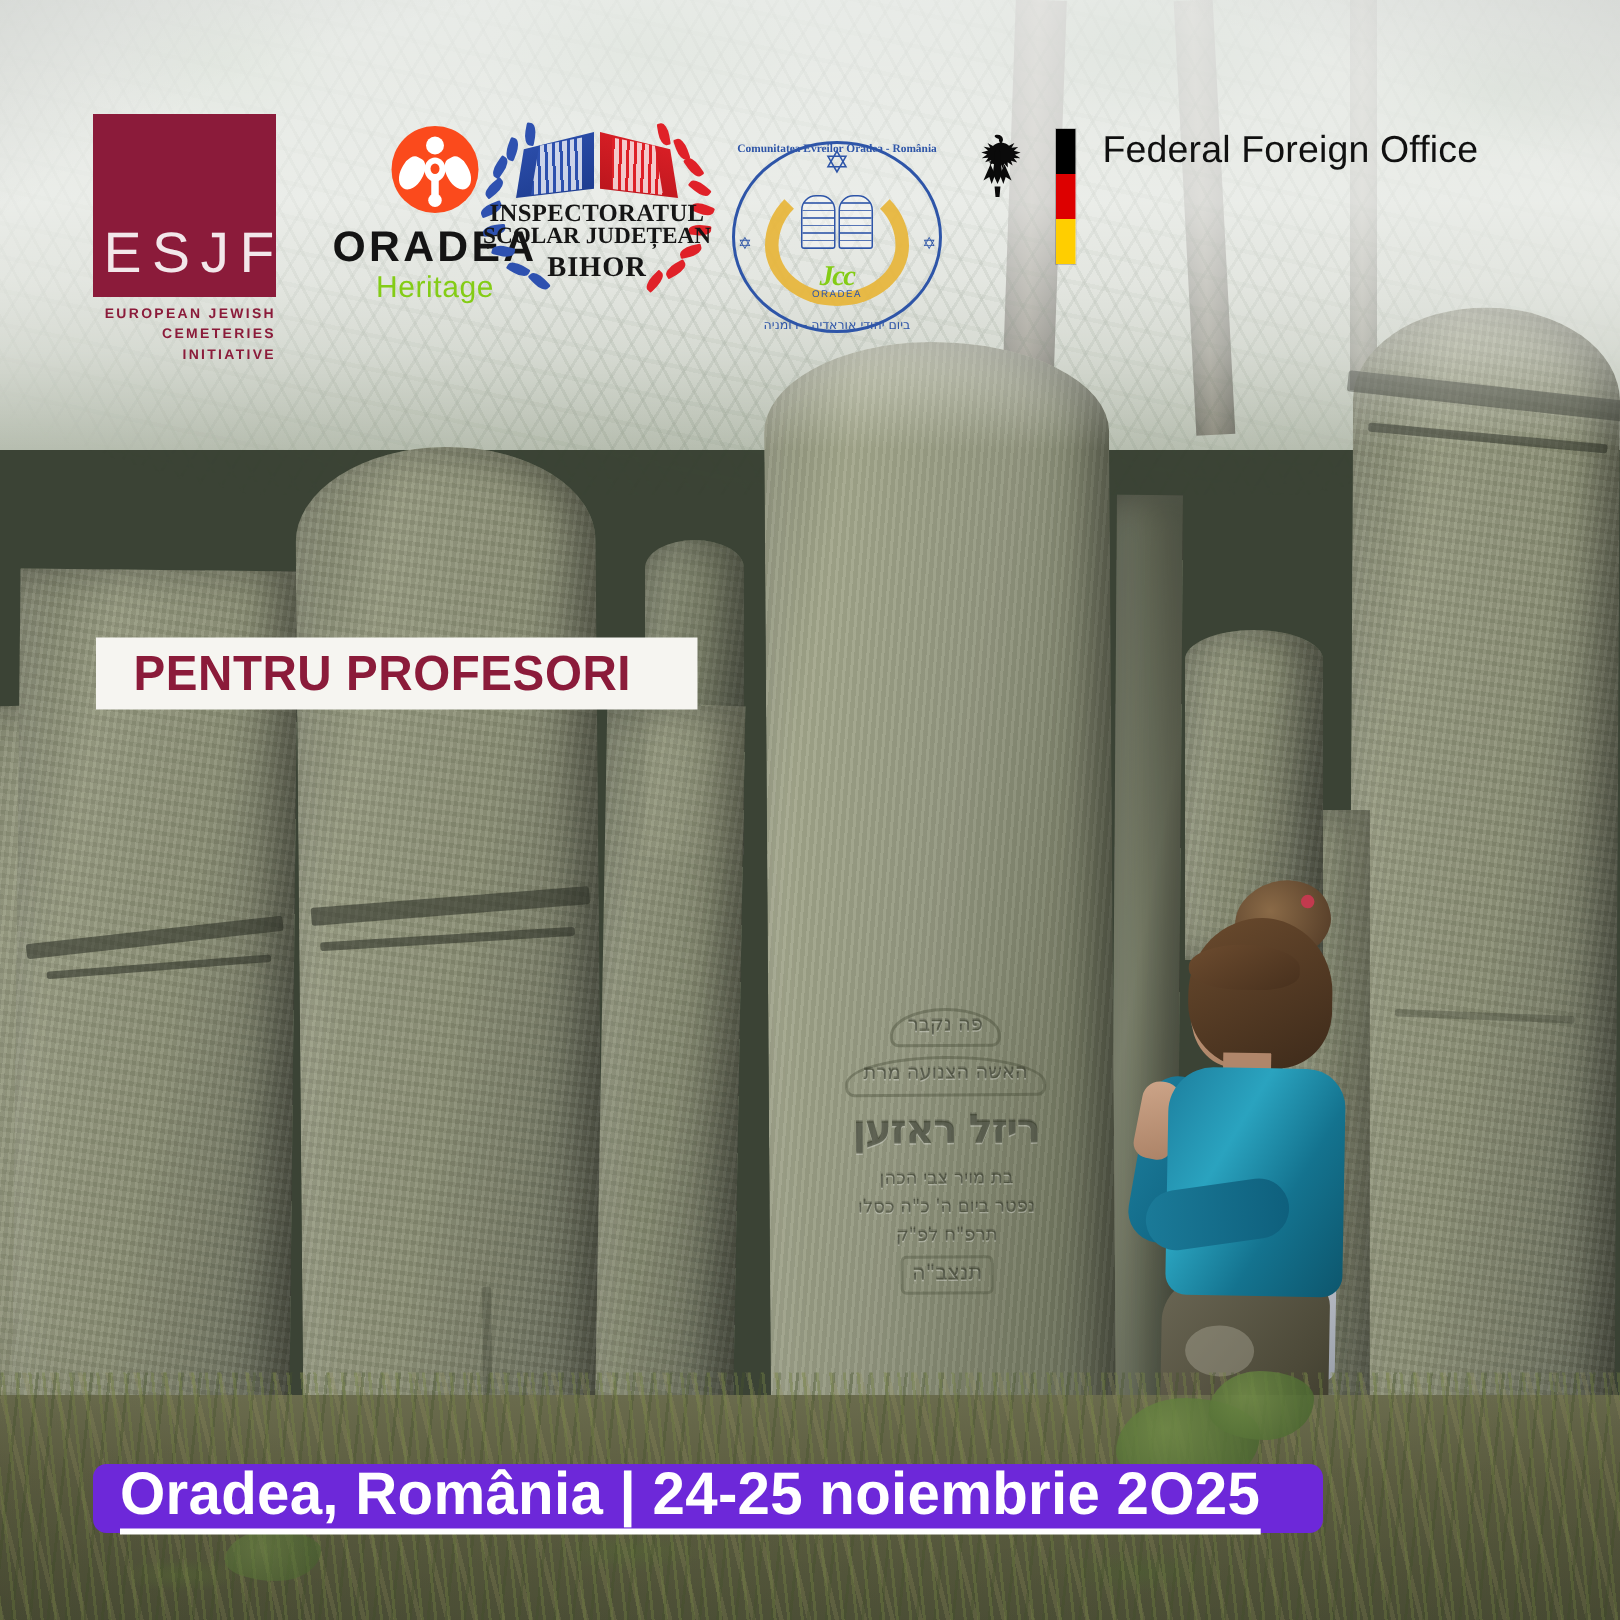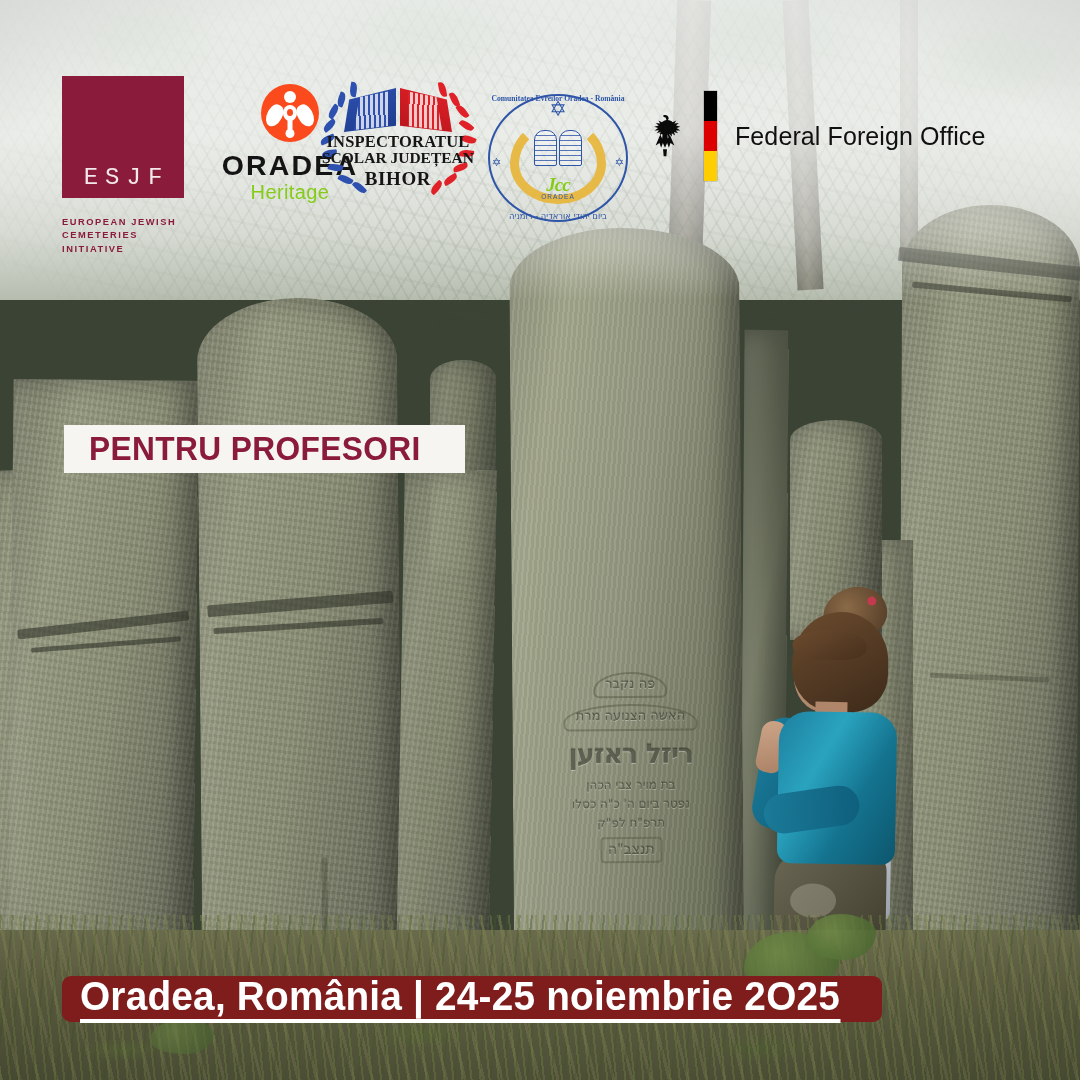--- a/index.html
+++ b/index.html
@@ -146,23 +146,23 @@
            background:rgba(190,186,168,.35); }
   .p-boot{ position:absolute; left:66px; top:356px; width:56px; height:34px; border-radius:6px 10px 10px 6px;
            background:linear-gradient(120deg,#4a3e3a,#2c2522); }
 
   
   .logos{ position:absolute; left:0; top:60px; width:1080px; height:150px; }
 
   .esjf{ position:absolute; left:62px; top:16px; width:122px; }
   .esjf-sq{ position:relative; width:122px; height:122px; background:#8b1b3a; }
   .esjf-mark{ position:absolute; left:0; right:0; bottom:7px; text-align:center; color:#f2e7ea;
-              font-family:Liberation Mono, monospace; font-size:24px; letter-spacing:7px; text-indent:7px;margin-top:37px; }
-  .esjf-sub{ margin-top:18px; color:#8b1b3a; font-size:9.3px; font-weight:bold; letter-spacing:1.55px;
-             line-height:1.45; text-align:left; white-space:pre-line; }
+              font-family:Liberation Sans, sans-serif; font-size:38px; letter-spacing:7px; text-indent:7px;margin-top:37px; }
+  .esjf-sub{ margin-top:5px; color:#8b1b3a; font-size:9.3px; font-weight:bold; letter-spacing:1.55px;
+             line-height:1.45; text-align:right; white-space:pre-line; }
 
   .oradea{ position:absolute; left:210px; top:24px; width:160px; text-align:center; }
   .oradea-badge{ width:58px; height:58px; border-radius:50%; background:#fb4a1c; margin:0 auto; position:relative; }
   .ob-dot{ position:absolute; left:50%; top:7px; transform:translateX(-50%); width:12px; height:12px;
            border-radius:50%; background:#fff; }
   .ob-petal{ position:absolute; top:20px; width:15px; height:23px; border-radius:50% 50% 60% 60%; background:#fff; }
   .ob-l{ left:6px; transform:rotate(28deg); }
   .ob-r{ right:6px; transform:rotate(-28deg); }
   .ob-core{ position:absolute; left:50%; top:21px; transform:translateX(-50%); width:14px; height:16px;
             border-radius:50%; background:#fff; }
@@ -208,21 +208,21 @@
   .cer-jcc{ position:absolute; left:50%; top:80px; transform:translateX(-50%); color:#84cc16;
             font-family:"Liberation Serif", serif; font-size:19px; font-style:italic; font-weight:bold; letter-spacing:-1px; }
   .cer-jccsub{ position:absolute; left:50%; top:99px; transform:translateX(-50%); color:#2e55a8; font-size:6.5px;
                letter-spacing:1px; }
   .cer-smstar{ position:absolute; color:#2e55a8; font-size:11px; }
   .cer-top{ position:absolute; left:0; right:0; top:0; text-align:center; color:#2e55a8; font-size:7.6px;
             font-family:"Liberation Serif", serif; font-weight:bold; }
   .cer-bot{ position:absolute; left:0; right:0; bottom:1px; text-align:center; color:#2e55a8; font-size:8.4px;
             font-family:"DejaVu Sans", sans-serif; direction:rtl; }
 
-  .ffo{ position:absolute; left:640px; top:26px; height:100px; display:flex; align-items:center; }
+  .ffo{ position:absolute; left:640px; top:26px; height:100px; display:flex; }
   .ffo-eagle{ width:50px; height:50px; margin-right:14px; }
   .ffo-flag{ width:13px; height:90px; display:flex; flex-direction:column;
              box-shadow:0 0 0 .5px rgba(0,0,0,.25); }
   .ffo-flag i{ display:block; flex:1; }
   .ffo-label{ margin-left:18px; font-size:25px; color:#101010; letter-spacing:.1px; white-space:nowrap; }
 
   
   .title-wrap{ position:absolute; left:64px; top:270px; }
   .title-line{
     display:block; width:max-content; background:#8b1b3a; color:#ffffff;
@@ -235,21 +235,21 @@
     position:absolute; left:64px; top:425px; width:401px; height:48px;
     background:#f6f5f1; display:flex; align-items:center;
   }
   .sub-band span{
     color:#8b1b3a; font-weight:bold; font-size:33px; letter-spacing:.4px;
     padding-left:26px; transform:scaleX(.96); transform-origin:left center;
   }
 
   
   .date-pill{
-    position:absolute; left:62px; top:976px; height:46px; background:#7f1d1d; border-radius:9px;
+    position:absolute; left:62px; top:976px; height:46px; background:#6d28d9; border-radius:9px;
     display:flex; align-items:center; padding:0 18px;
   }
   .date-pill span{
     color:#ffffff; font-weight:bold; font-size:40px; line-height:1; letter-spacing:.2px;
     border-bottom:4px solid #ffffff; padding-bottom:3px; white-space:nowrap;
     transform:scaleX(.97); transform-origin:left center;
   }
 
   .vignette{ position:absolute; inset:0; pointer-events:none;
              background:radial-gradient(130% 92% at 50% 46%, rgba(0,0,0,0) 52%, rgba(0,0,0,.30) 100%); }

